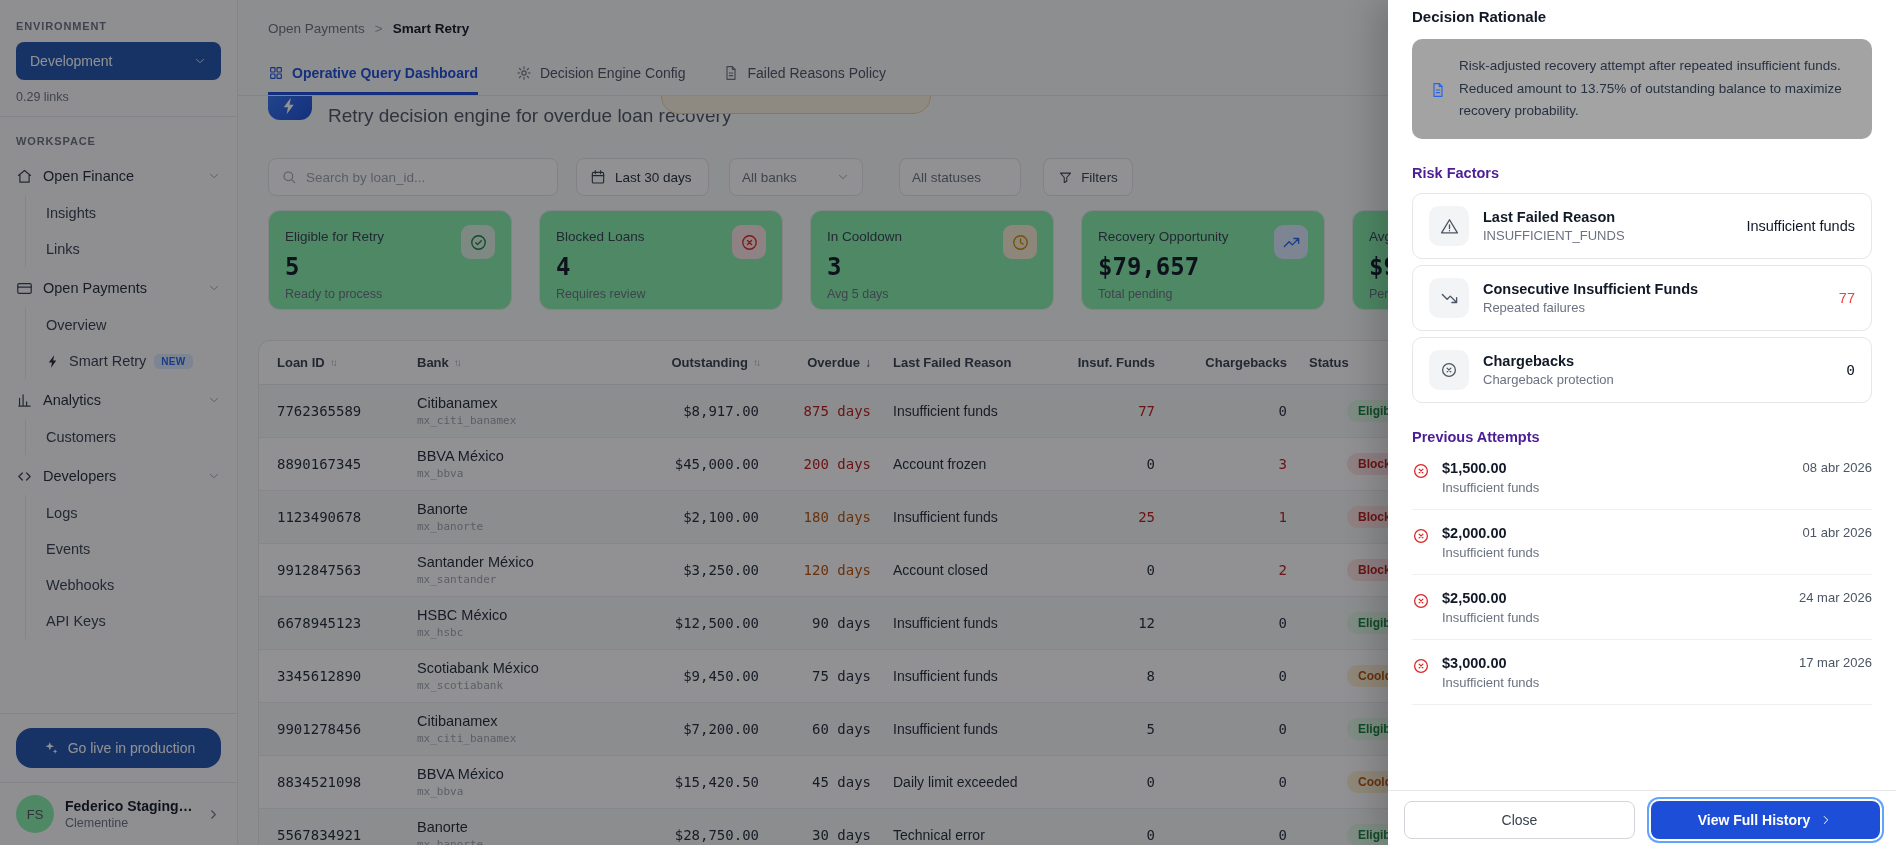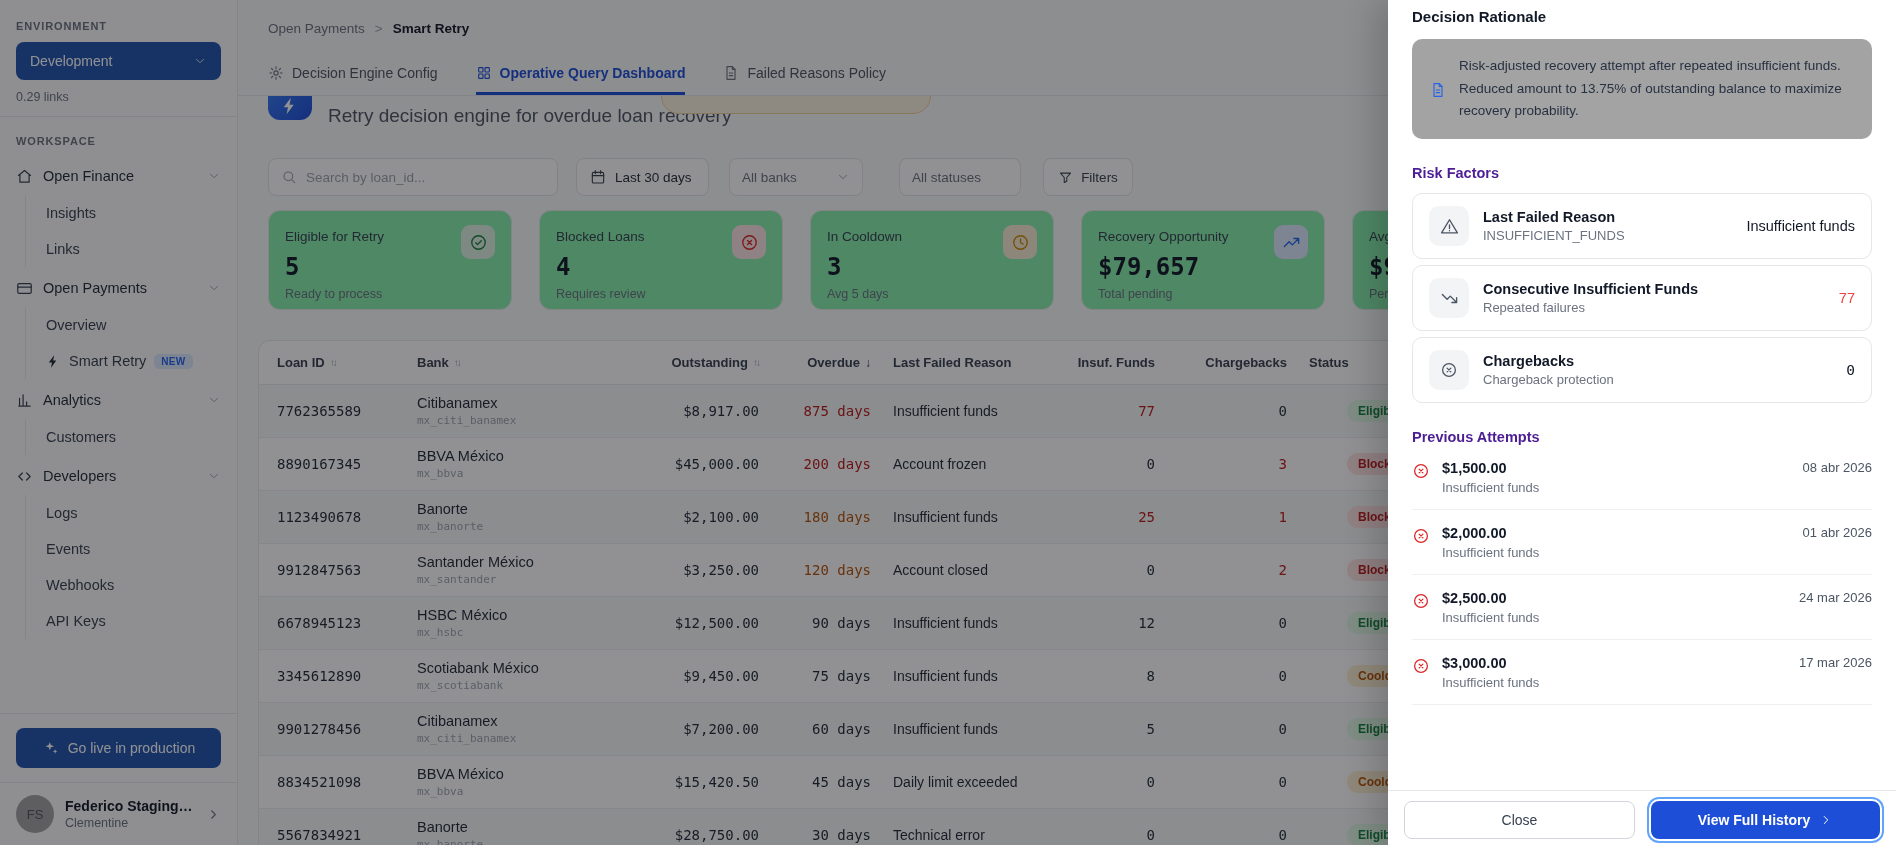--- a/index.html
+++ b/index.html
@@ -24,25 +24,25 @@
   .nav-group-row { display:flex; align-items:center; gap:10px; height:38px; font-size:14.5px; color:#1f2937; cursor:pointer; }
   .nav-group-row .g-icon { color:#374151; }
   .nav-group-row .chev { margin-left:auto; color:#9ca3af; }
   .nav-children { margin:0 0 2px 9px; border-left:1px solid #e5e7eb; padding-left:20px; }
   .nav-child { display:flex; align-items:center; gap:8px; height:36px; font-size:14.5px; color:#374151; cursor:pointer; }
   .nav-child .c-icon { color:#1f2937; }
   .badge-new { background:#dbeafe; color:#2563eb; font-size:10px; font-weight:700; letter-spacing:.03em;
                padding:2px 7px; border-radius:5px; }
   .side-spacer { flex:1; }
   .golive-wrap { border-top:1px solid #e8e8eb; padding:14px 16px; }
-  .golive-btn { width:100%; height:40px; background:#2155ae; color:#fff; border:none; border-radius:8px;
+  .golive-btn { width:100%; height:40px; background:#2155ae; color:#fff; border:none; border-radius:16px;
                 font-size:14px; font-family:inherit; display:flex; align-items:center; justify-content:center;
                 gap:9px; cursor:pointer; }
   .user-row { border-top:1px solid #e8e8eb; padding:12px 16px; display:flex; align-items:center; gap:11px; cursor:pointer; }
-  .avatar { width:38px; height:38px; border-radius:50%; background:#a3a3a3; color:#52525b; font-size:13px;
+  .avatar { width:38px; height:38px; border-radius:50%; background:#86efac; color:#52525b; font-size:13px;
             font-weight:400; display:flex; align-items:center; justify-content:center; flex:0 0 auto; }
   .user-name { font-size:14px; font-weight:600; color:#111827; white-space:nowrap; overflow:hidden; text-overflow:ellipsis; width:128px; }
   .user-org { font-size:12.5px; color:#6b7280; margin-top:2px; }
   .user-chev { margin-left:auto; color:#6b7280; }
 
   
   .main { position:absolute; left:238px; top:0; width:1658px; height:845px; }
   .crumbs { height:56px; display:flex; align-items:center; padding:0 30px; font-size:13.5px; }
   .crumb-a { color:#6b7280; cursor:pointer; }
   .crumb-sep { color:#9ca3af; margin:0 10px; }
@@ -281,39 +281,39 @@
   </div>
 </aside>
 
 <main class="main">
   <div class="crumbs">
     <span class="crumb-a">Open Payments</span>
     <span class="crumb-sep">&gt;</span>
     <span class="crumb-b">Smart Retry</span>
   </div>
   <div class="tabbar" id="tabbar">
-      <div class="tab">
-        <span class="icon">
-          <svg width="16" height="16" viewBox="0 0 24 24" fill="none" stroke="currentColor" stroke-width="1.7" stroke-linecap="round" stroke-linejoin="round">
-            <circle cx="12" cy="12" r="3.2"></circle>
-            <path d="M12 2.8v2.7M12 18.5v2.7M2.8 12h2.7M18.5 12h2.7M5.2 5.2l1.9 1.9M16.9 16.9l1.9 1.9M18.8 5.2l-1.9 1.9M7.1 16.9l-1.9 1.9"></path>
-          </svg>
-        </span>
-        <span>Decision Engine Config</span>
-      </div>
       <div class="tab active">
         <span class="icon">
           <svg width="16" height="16" viewBox="0 0 24 24" fill="none" stroke="currentColor" stroke-width="1.7" stroke-linecap="round" stroke-linejoin="round">
             <rect x="4" y="4" width="6.5" height="6.5" rx="1"></rect>
             <rect x="13.5" y="4" width="6.5" height="6.5" rx="1"></rect>
             <rect x="4" y="13.5" width="6.5" height="6.5" rx="1"></rect>
             <rect x="13.5" y="13.5" width="6.5" height="6.5" rx="1"></rect>
           </svg>
         </span>
         <span>Operative Query Dashboard</span>
+      </div>
+      <div class="tab">
+        <span class="icon">
+          <svg width="16" height="16" viewBox="0 0 24 24" fill="none" stroke="currentColor" stroke-width="1.7" stroke-linecap="round" stroke-linejoin="round">
+            <circle cx="12" cy="12" r="3.2"></circle>
+            <path d="M12 2.8v2.7M12 18.5v2.7M2.8 12h2.7M18.5 12h2.7M5.2 5.2l1.9 1.9M16.9 16.9l1.9 1.9M18.8 5.2l-1.9 1.9M7.1 16.9l-1.9 1.9"></path>
+          </svg>
+        </span>
+        <span>Decision Engine Config</span>
       </div>
       <div class="tab">
         <span class="icon">
           <svg width="16" height="16" viewBox="0 0 24 24" fill="none" stroke="currentColor" stroke-width="1.7" stroke-linecap="round" stroke-linejoin="round">
             <path d="M6 2.5h8l4 4v15H6z"></path>
             <path d="M14 2.5v4h4M9.5 12h5M9.5 16h5"></path>
           </svg>
         </span>
         <span>Failed Reasons Policy</span>
       </div>

